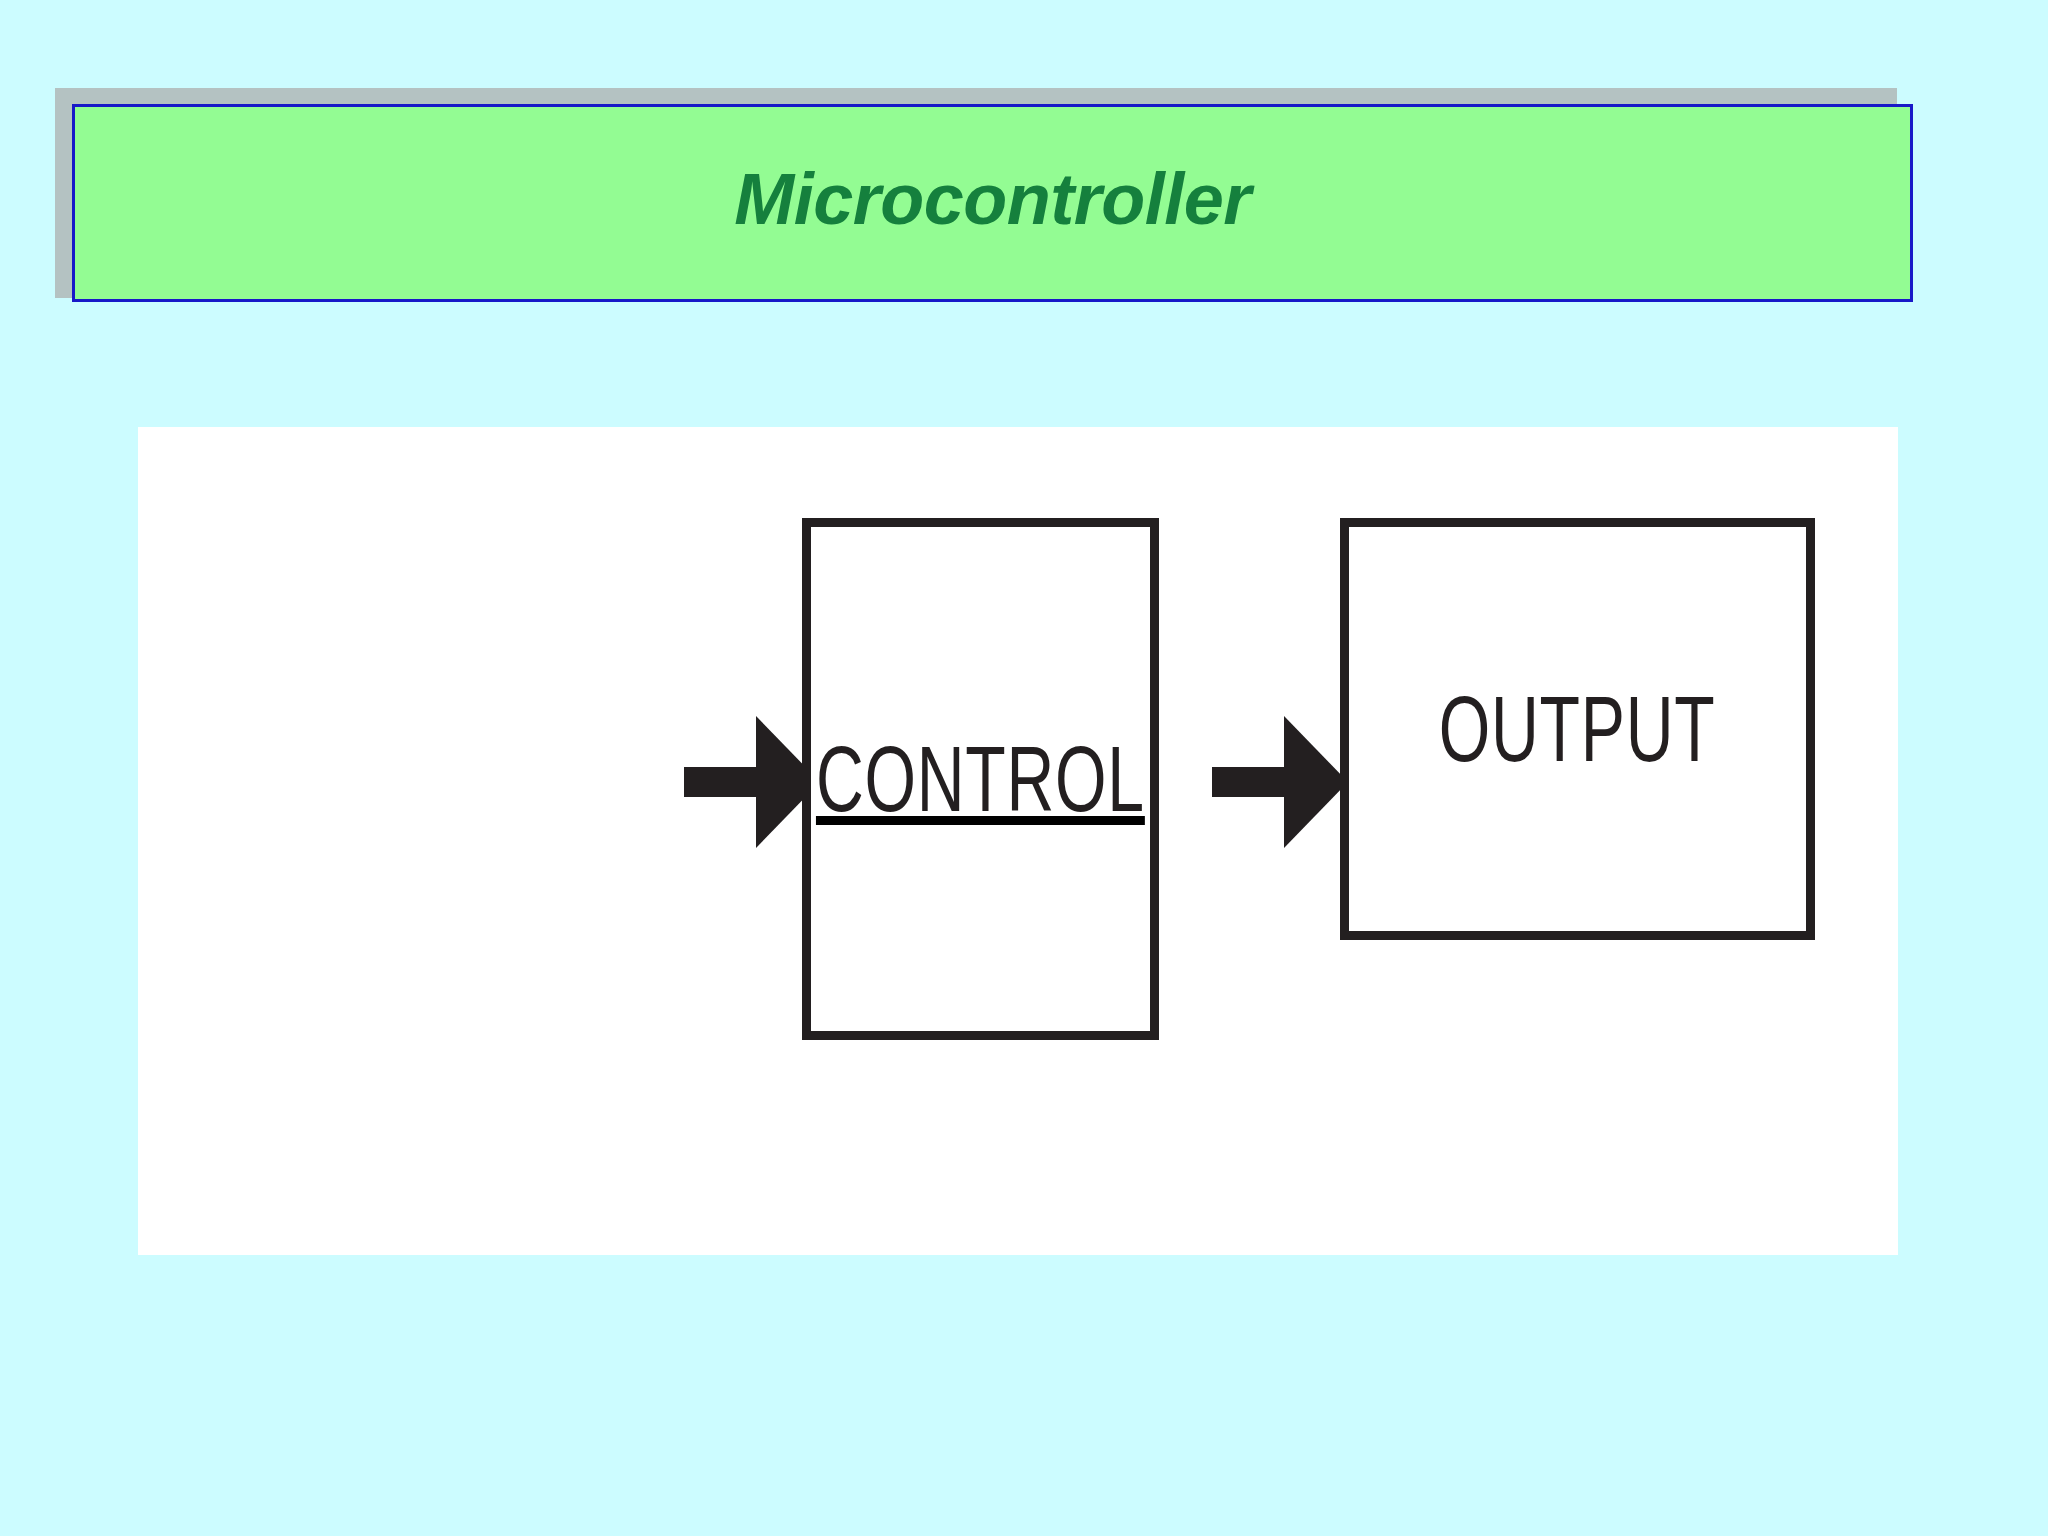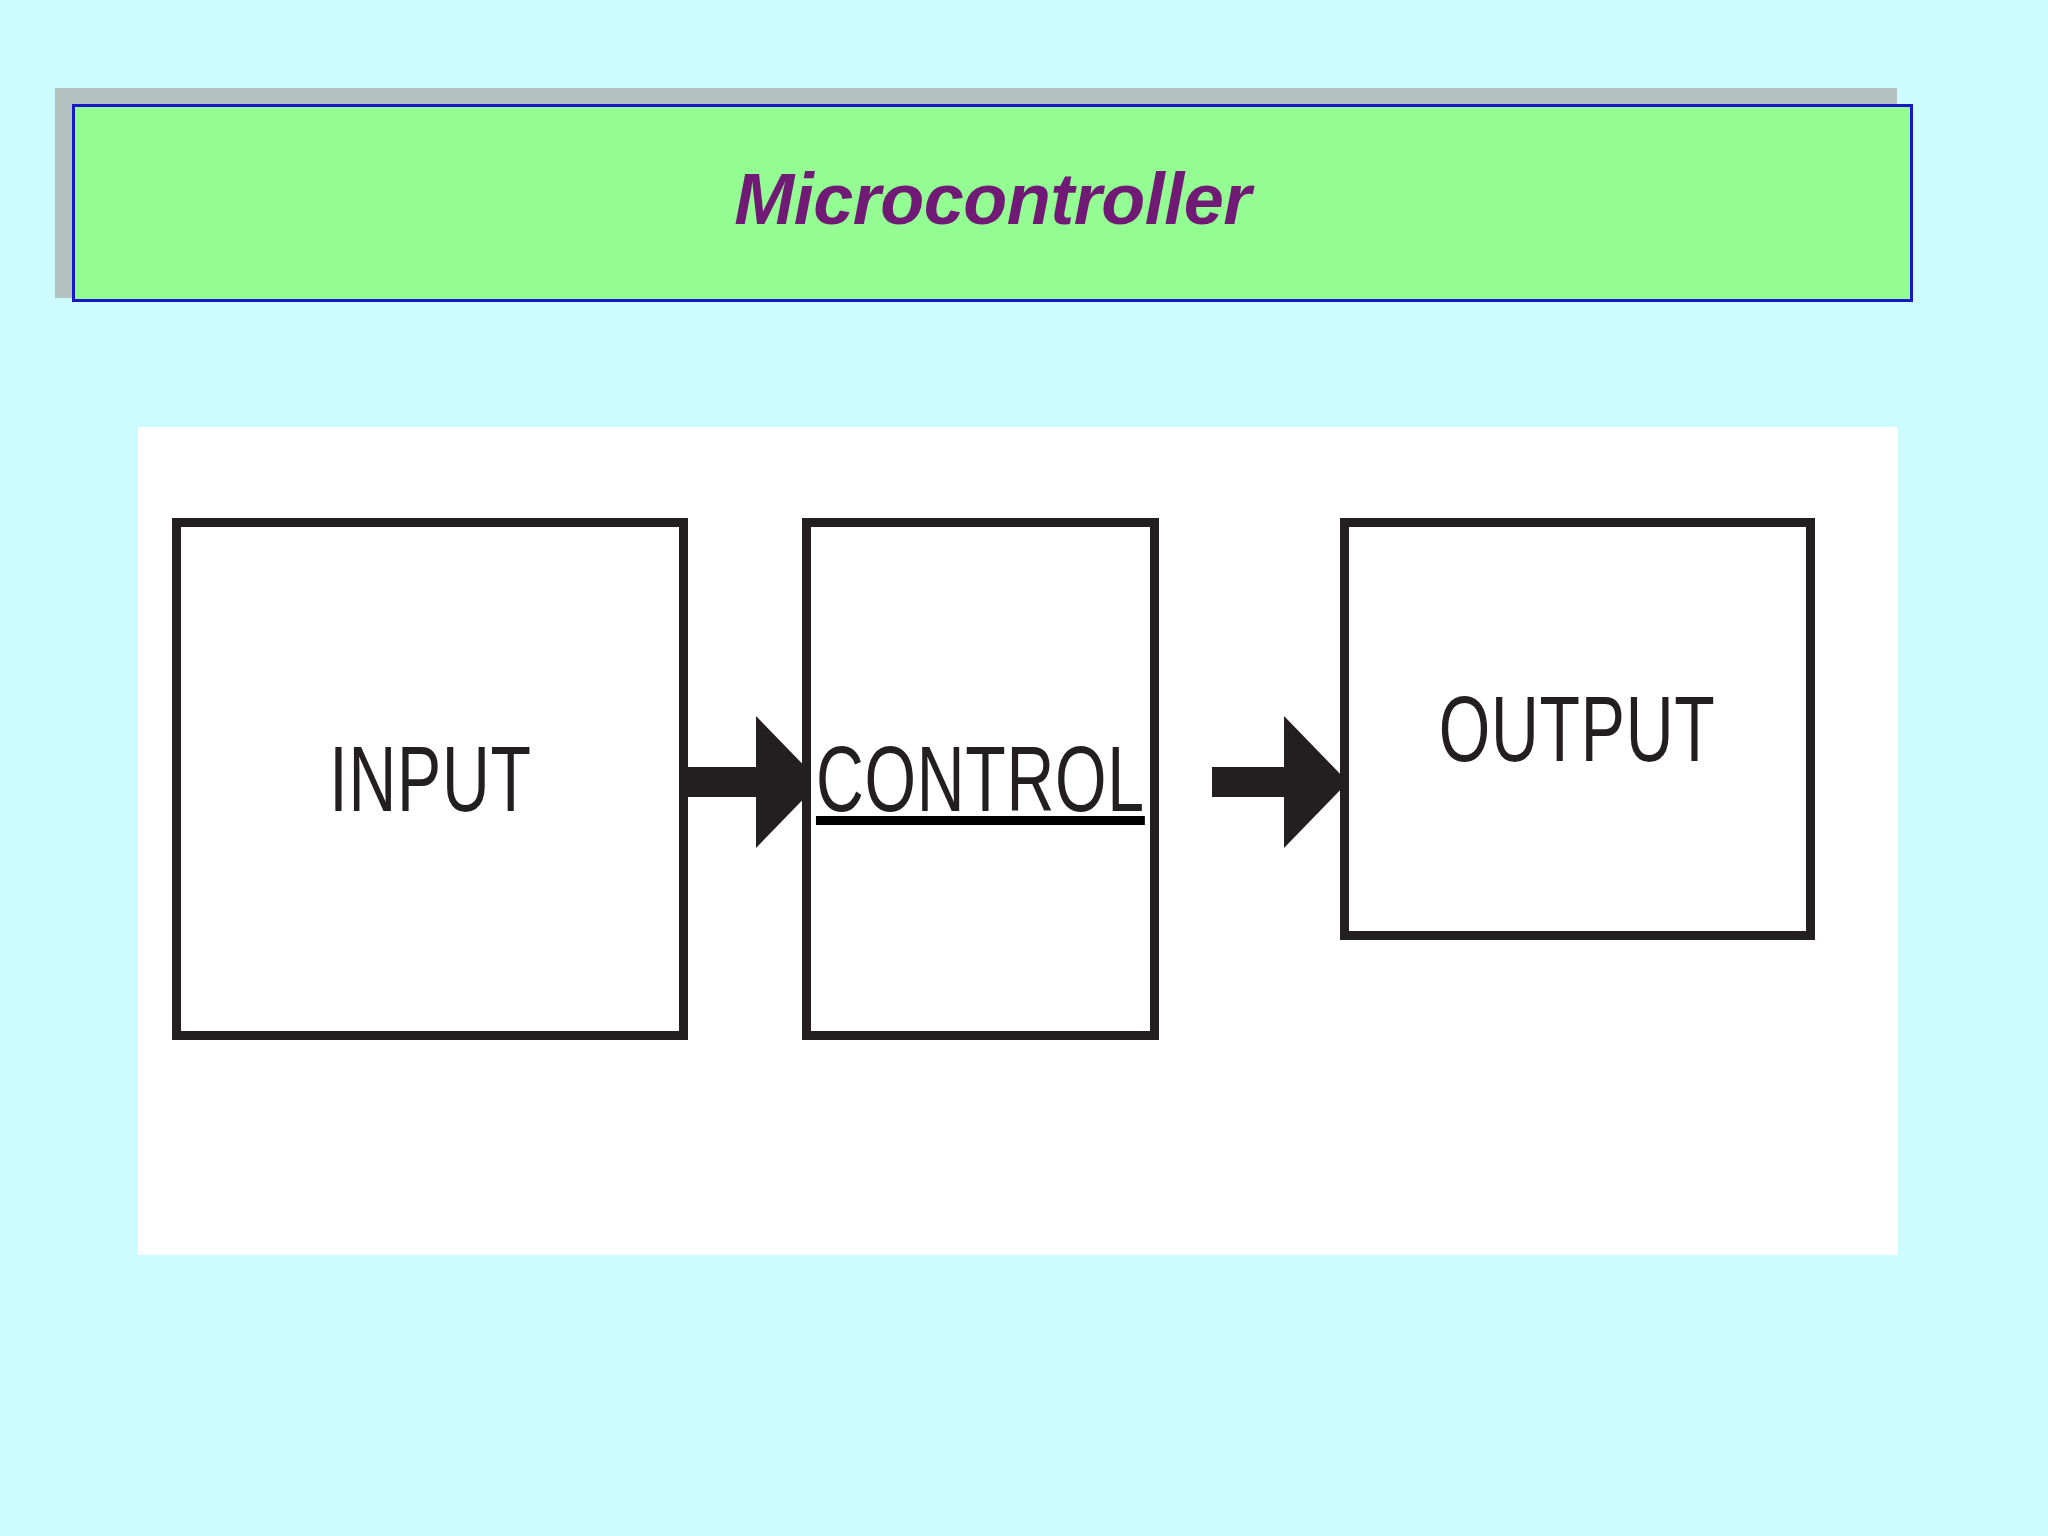--- a/index.html
+++ b/index.html
@@ -42,21 +42,21 @@
     display: flex;
     align-items: center;
     justify-content: center;
   }
   #title-text {
     font-family: "Liberation Sans", sans-serif;
     font-style: italic;
     font-weight: bold;
     font-size: 72px;
     line-height: 1;
-    color: #701a75;
+    color: #15803d;
     letter-spacing: -0.5px;
     white-space: nowrap;
     transform: translateY(-4px);
   }
 
   
   #diagram-panel {
     position: absolute;
     left: 138px;
     top: 427px;
@@ -108,23 +108,20 @@
 <div id="slide">
 
   <div id="title-shadow"></div>
 
   <div id="title-banner">
     <span id="title-text">Microcontroller</span>
   </div>
 
   <div id="diagram-panel">
 
-    <div class="flow-box" id="box-input">
-      <span class="box-label">INPUT</span>
-    </div>
 
     <div class="arrow" id="arrow-1">
       <svg viewBox="0 0 136 140" preserveAspectRatio="none" aria-hidden="true">
         <rect x="0" y="55" width="88" height="30" fill="#231f20"></rect>
         <polygon points="72,4 136,70 72,136" fill="#231f20"></polygon>
       </svg>
     </div>
 
     <div class="flow-box" id="box-control">
       <span class="box-label">CONTROL</span>

